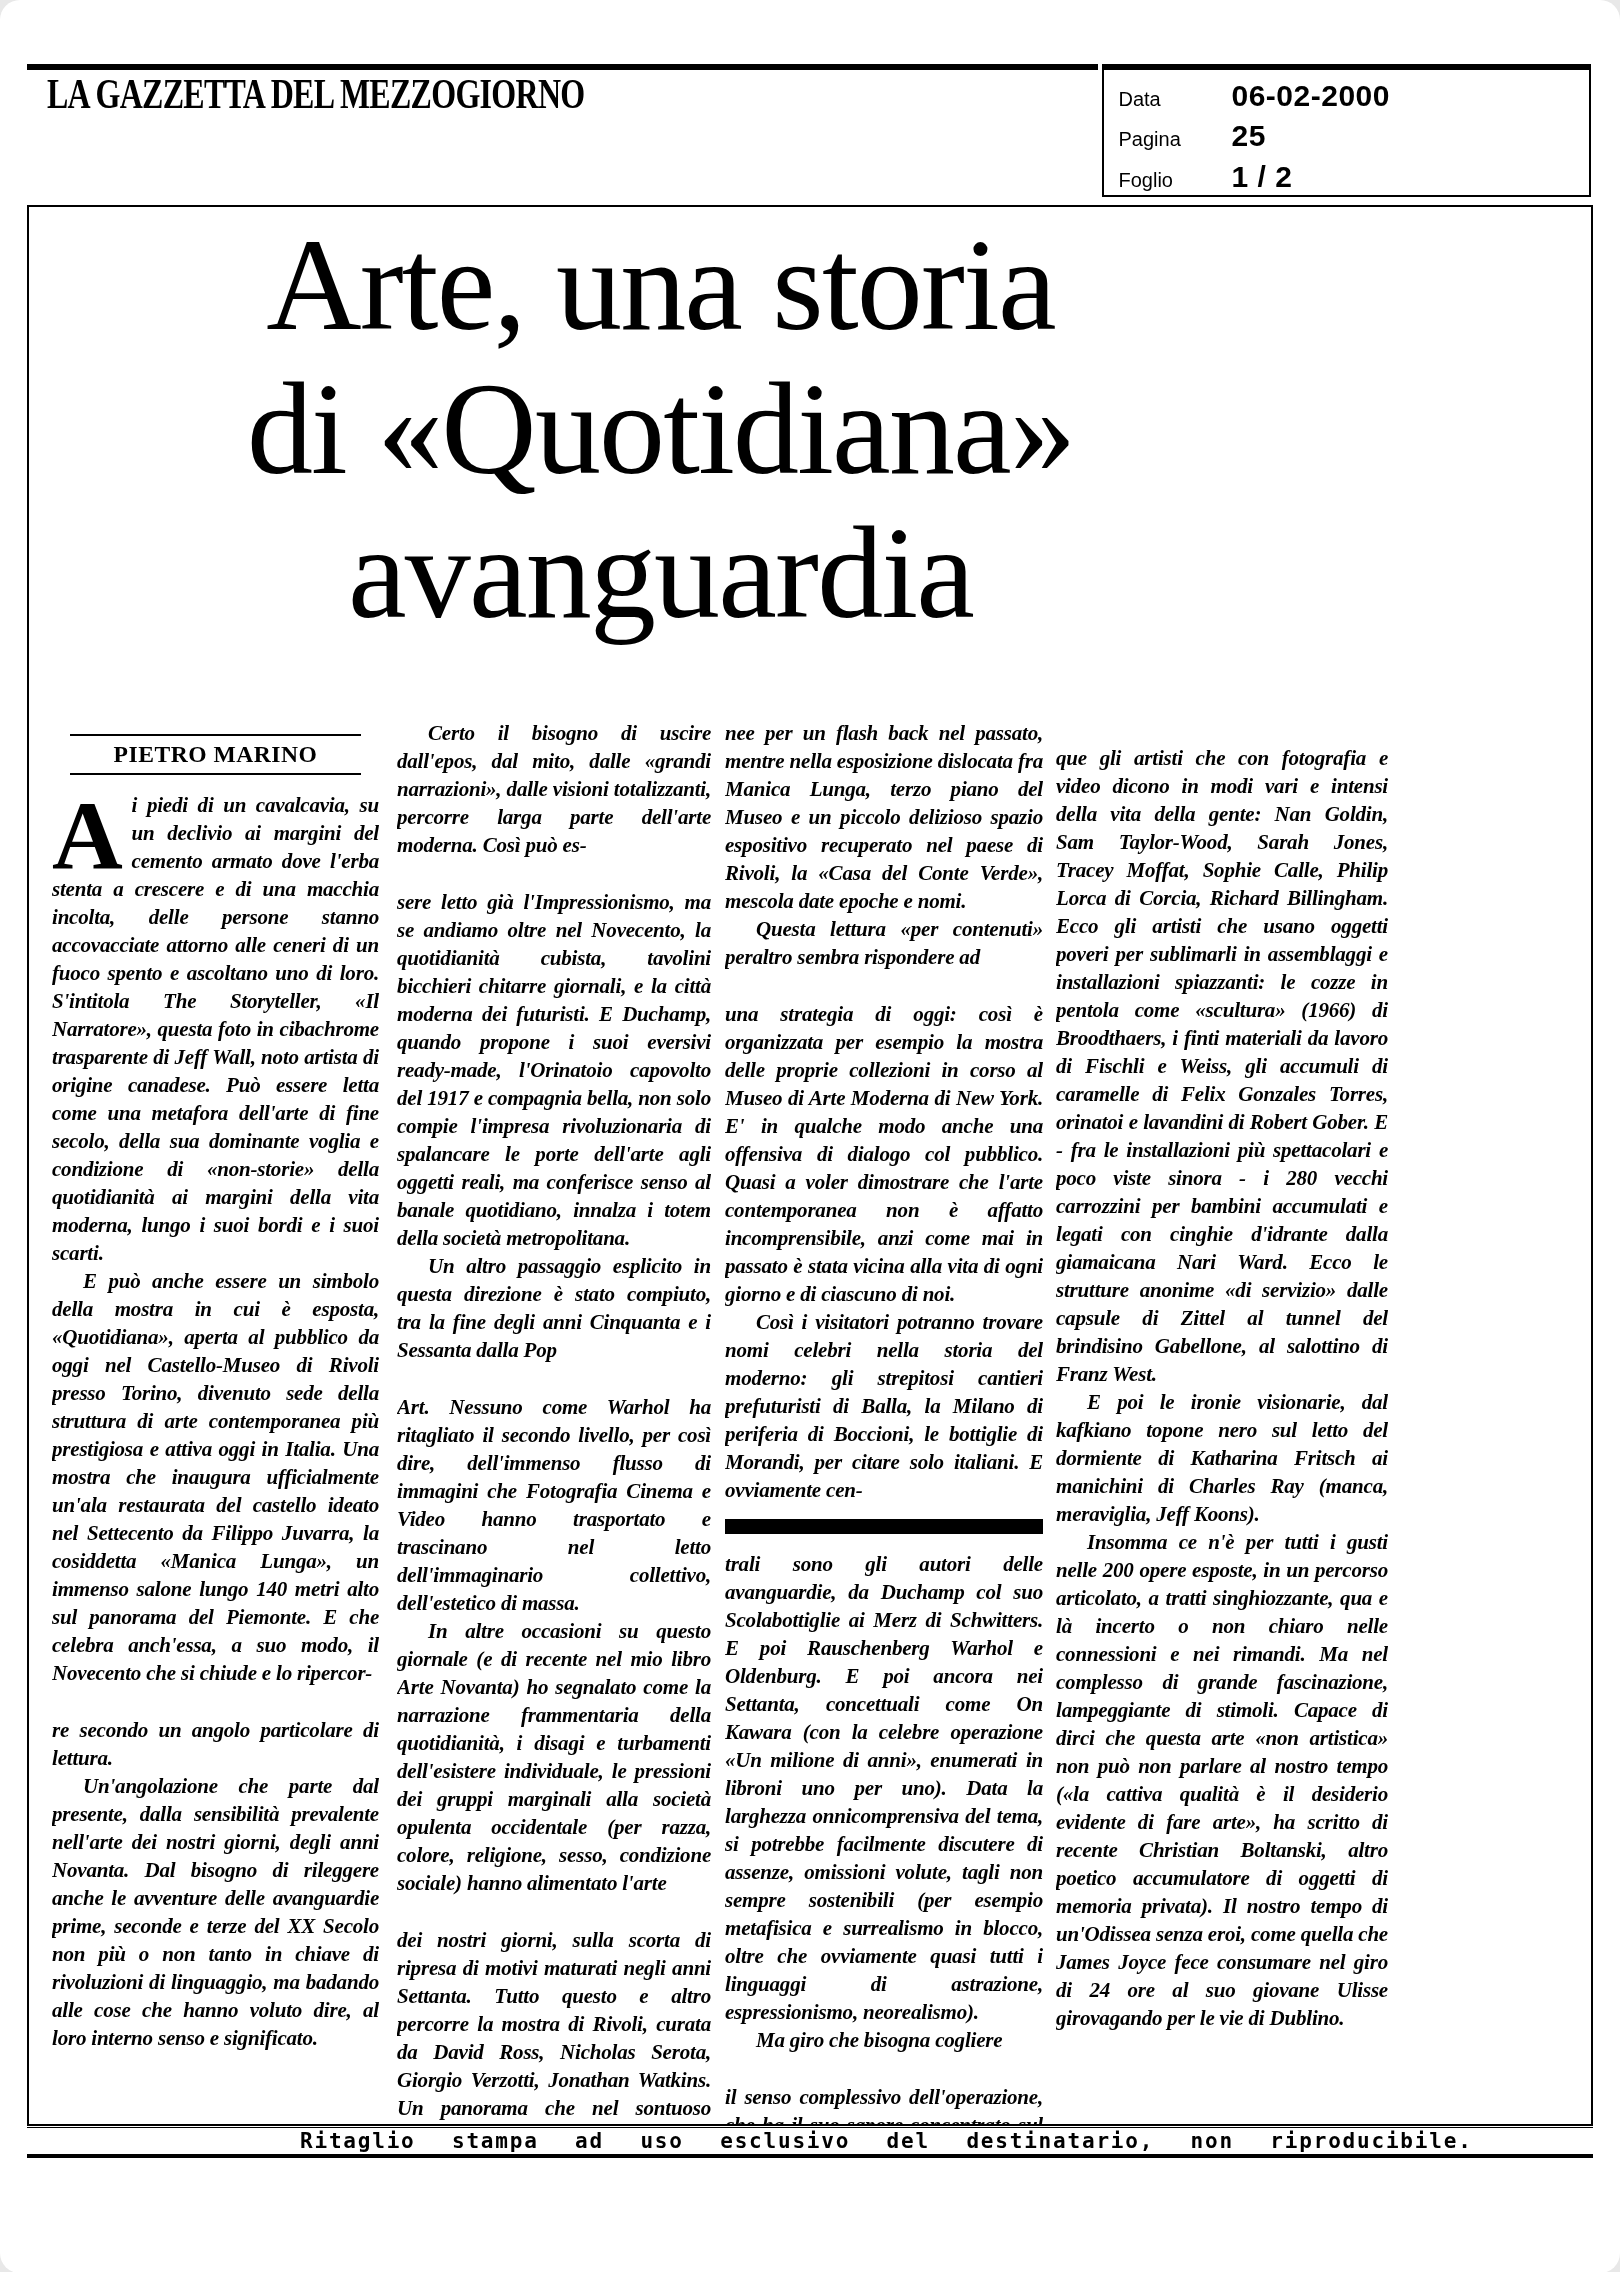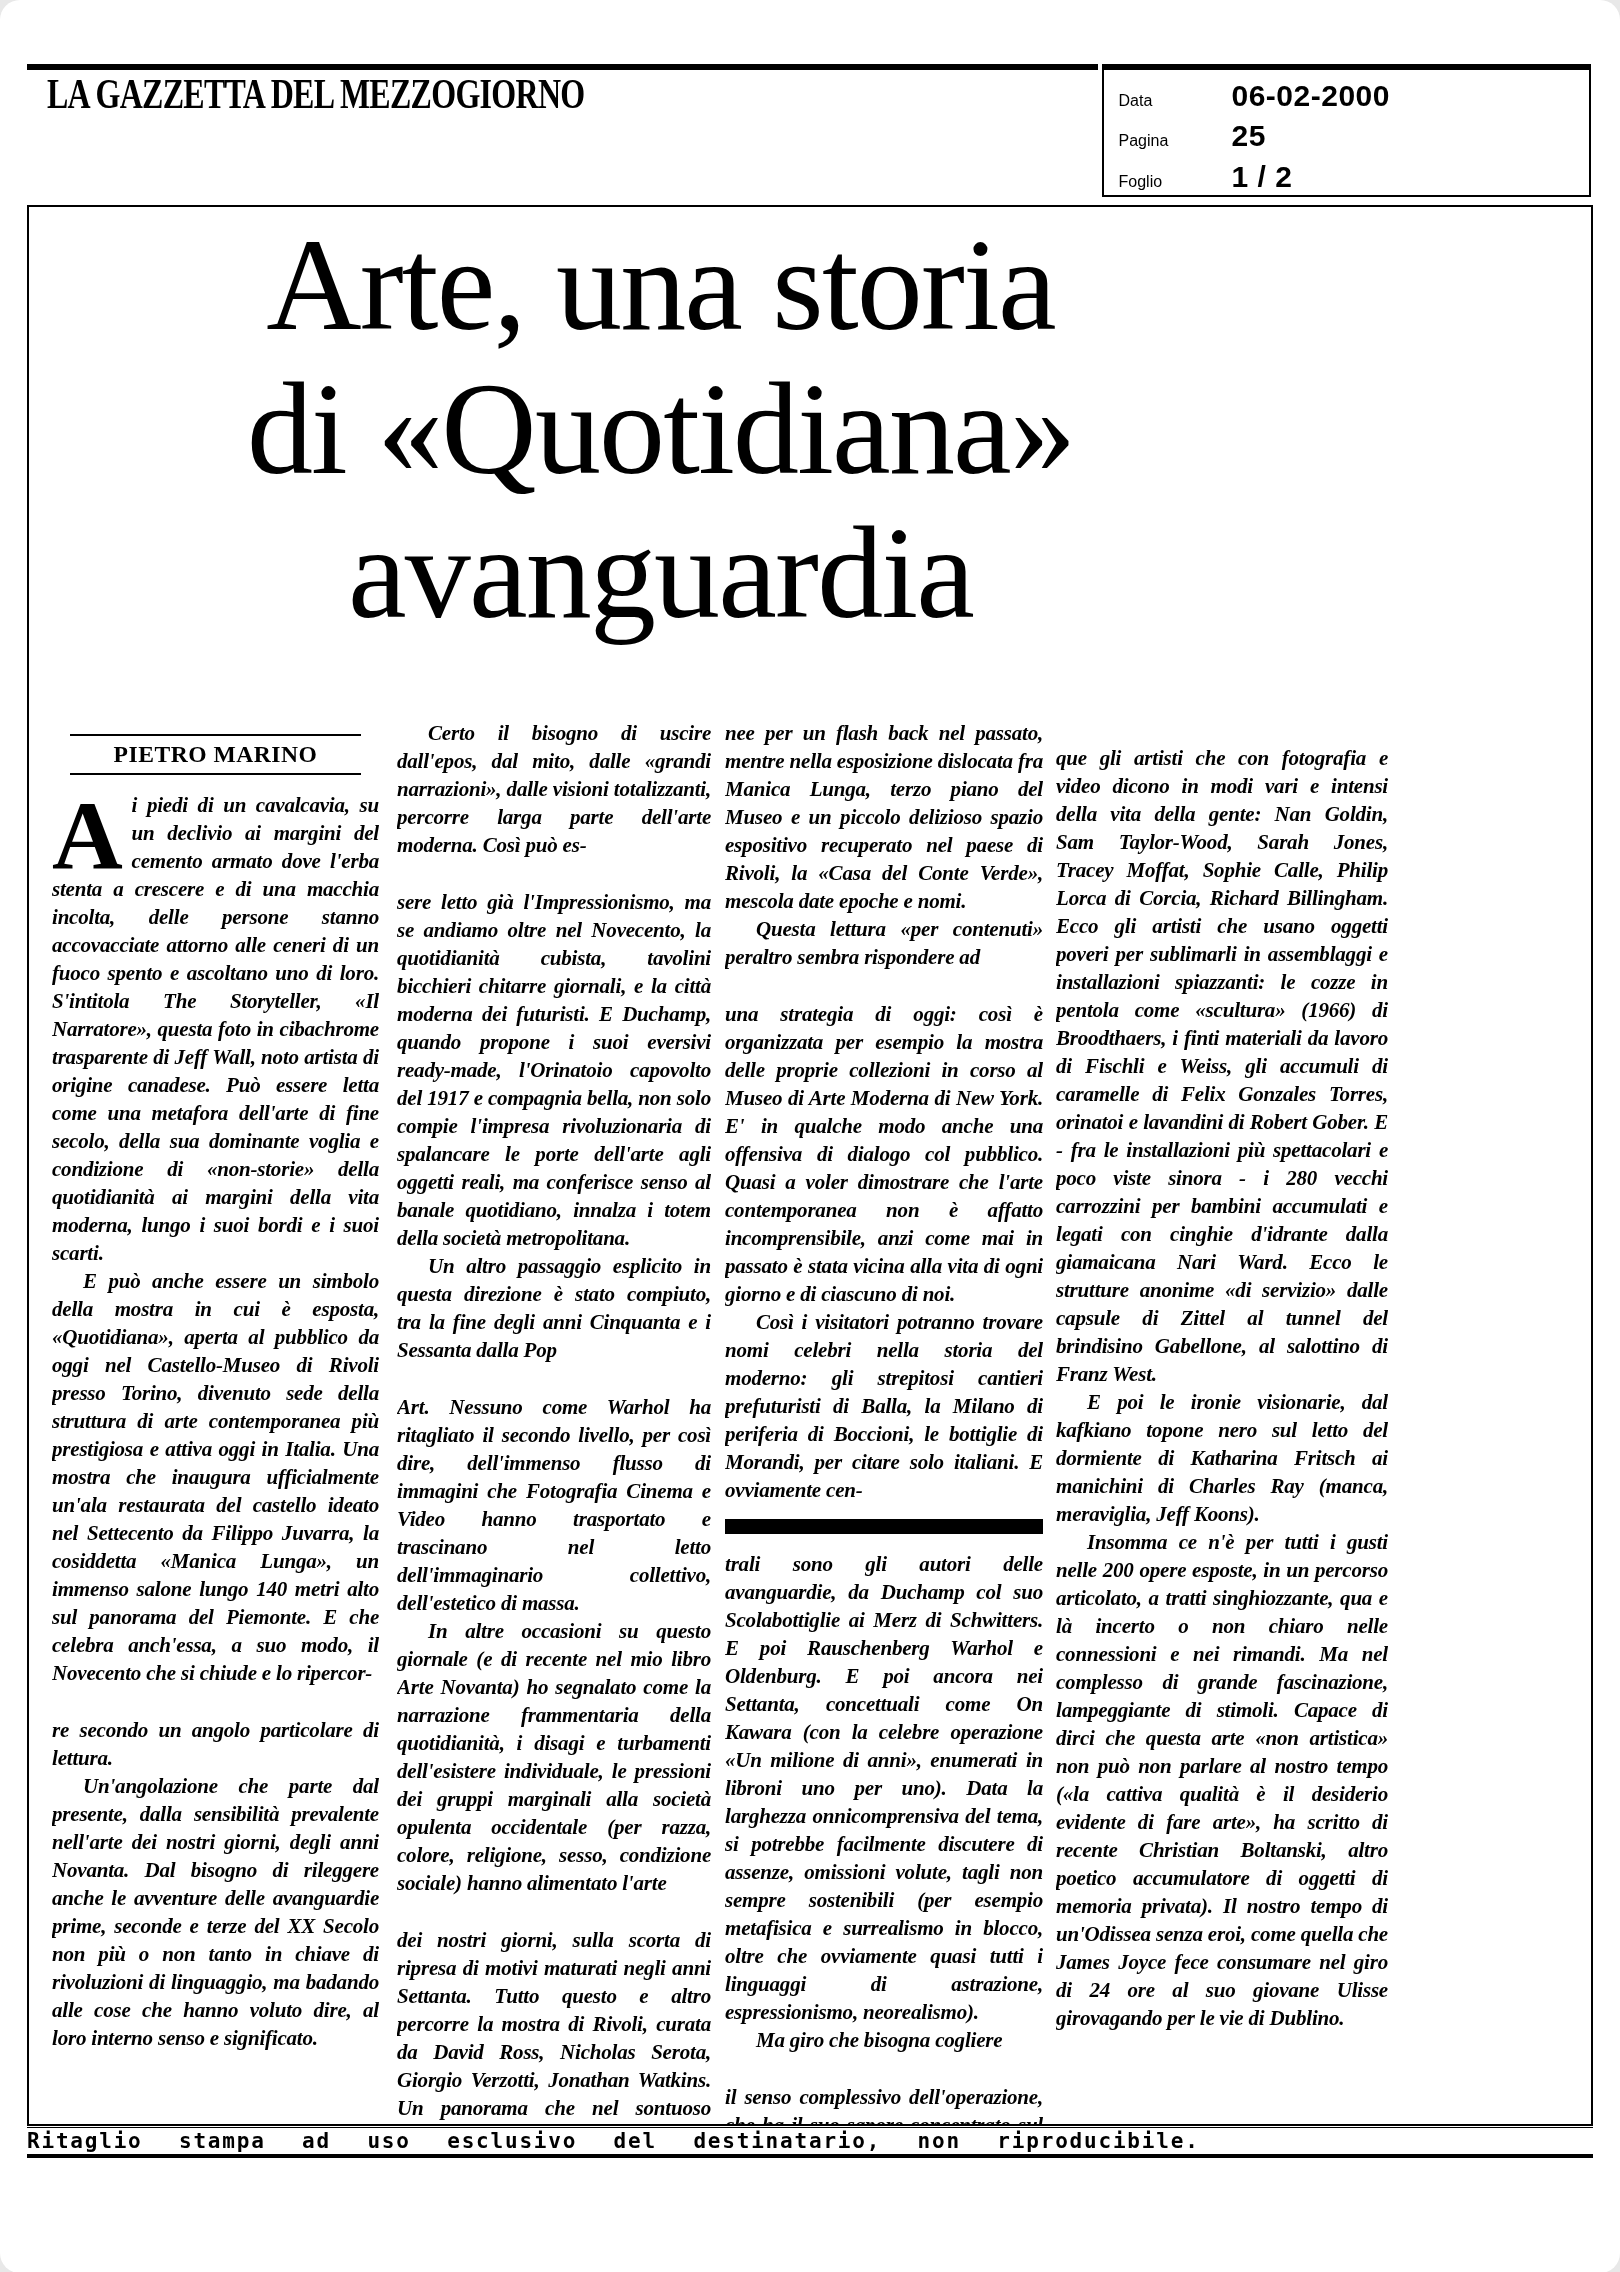--- a/index.html
+++ b/index.html
@@ -8,21 +8,21 @@
 
   
   .top-rule{position:absolute;left:27px;top:64px;width:1071px;height:5.5px;background:#000;}
   .masthead{position:absolute;left:47px;top:69px;font-weight:bold;font-size:40px;
             letter-spacing:-0.9px;transform:scaleX(0.80) scaleY(1.05);transform-origin:left top;
             white-space:nowrap;}
   .infobox{position:absolute;left:1102px;top:64px;width:489px;height:133px;
            border:2.7px solid #000;border-top:6.4px solid #000;box-sizing:border-box;
            font-family:"Liberation Sans",sans-serif;padding:9px 0 0 14.5px;}
   .inforow{display:flex;align-items:baseline;margin-bottom:6.4px;}
-  .inforow .lbl{width:113px;font-size:16px;}
+  .inforow .lbl{width:113px;font-size:20px;}
   .inforow .val{font-size:30px;font-weight:bold;letter-spacing:0.5px;}
 
   
   .article{position:absolute;left:27px;top:205px;width:1566px;height:1921px;
            border:2.7px solid #000;box-sizing:border-box;overflow:hidden;}
   .title{position:absolute;left:27px;top:5.5px;width:1209px;text-align:center;
          font-size:132px;line-height:144px;letter-spacing:-1.8px;font-weight:normal;}
   .title div{white-space:nowrap;}
 
   .col{position:absolute;top:512px;height:1411px;overflow:hidden;
@@ -41,21 +41,21 @@
           border-bottom:2.7px solid #000;padding:5.5px 0 4.5px 0;margin:14.5px 18px 16.4px 18px;}
   .dropcap{float:left;font-style:normal;font-weight:bold;font-size:98px;line-height:78px;
            padding:5.5px 9px 0 0;}
   .bar{height:15.5px;background:#000;margin:14.5px 0 16.4px 0;}
 
   
   .footer{position:absolute;left:27px;top:2127px;width:1566px;height:31px;
           border-top:1.8px solid #000;border-bottom:4.5px solid #000;box-sizing:border-box;
           font-family:"DejaVu Sans Mono",monospace;font-size:21px;font-weight:bold;
           line-height:27px;white-space:nowrap;}
-  .footer span{word-spacing:22px;letter-spacing:1.8px;}
+  .footer span{margin-left:273px;word-spacing:22px;letter-spacing:1.8px;}
 </style>
 </head>
 <body>
 
 <div class="page">
 
   <div class="top-rule"></div>
   <div class="masthead">LA GAZZETTA DEL MEZZOGIORNO</div>
 
   <div class="infobox">

